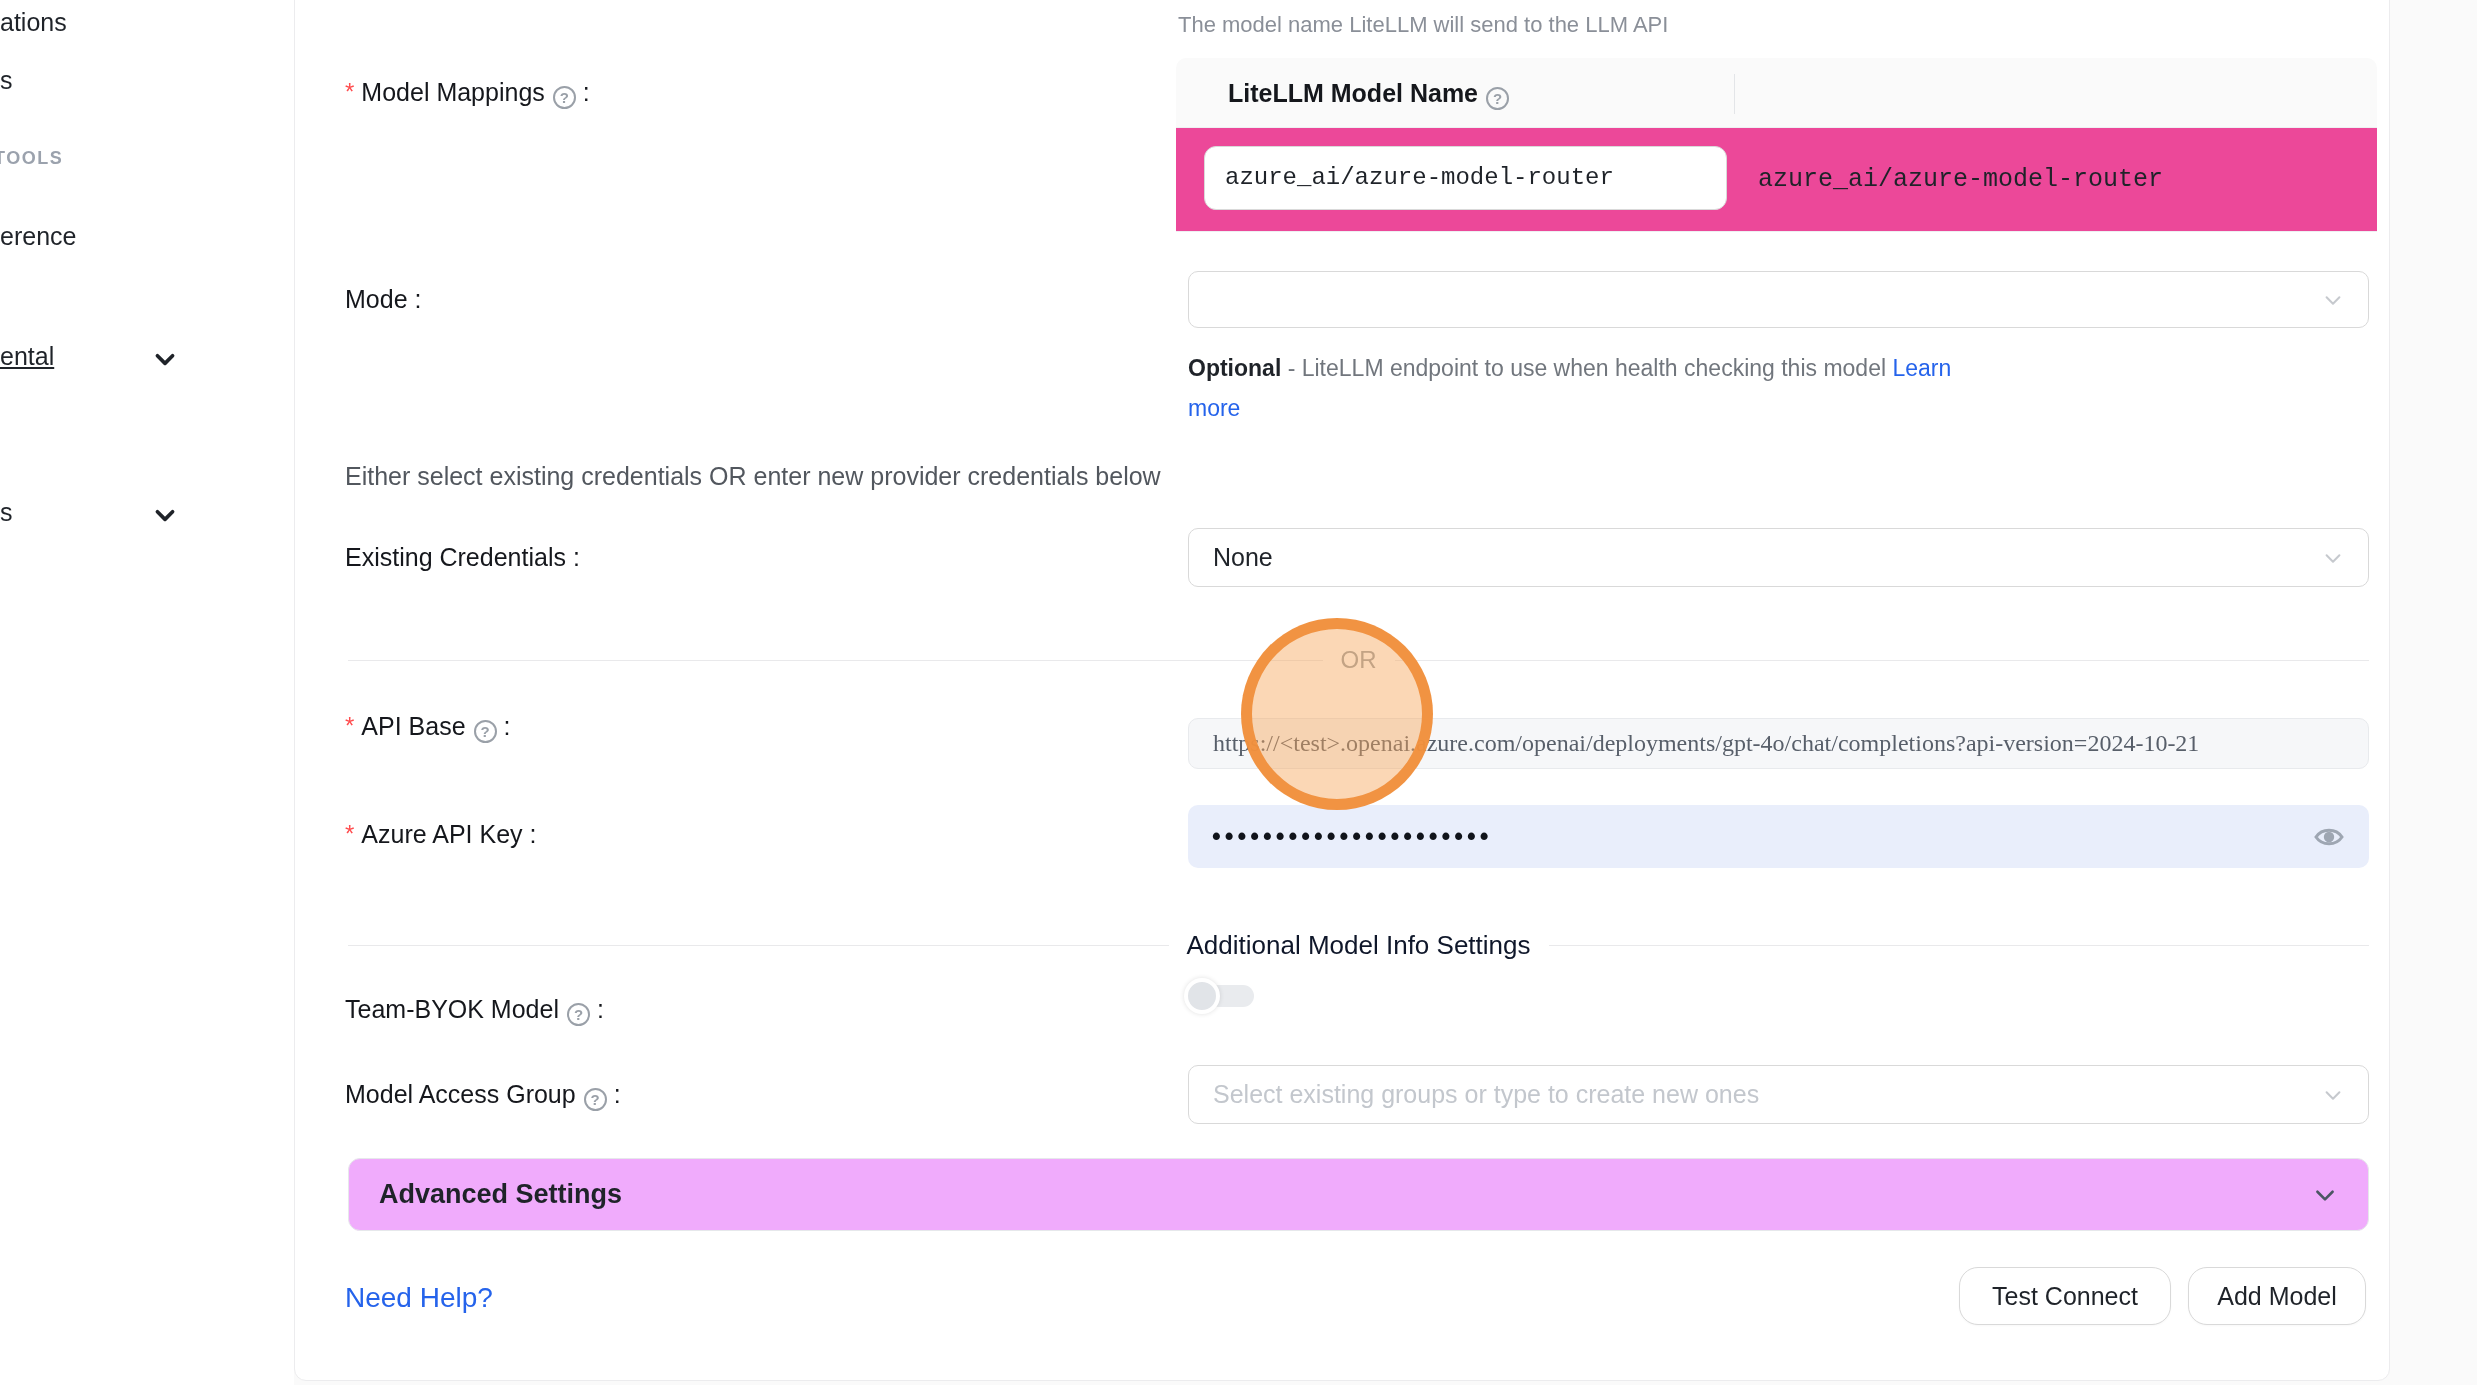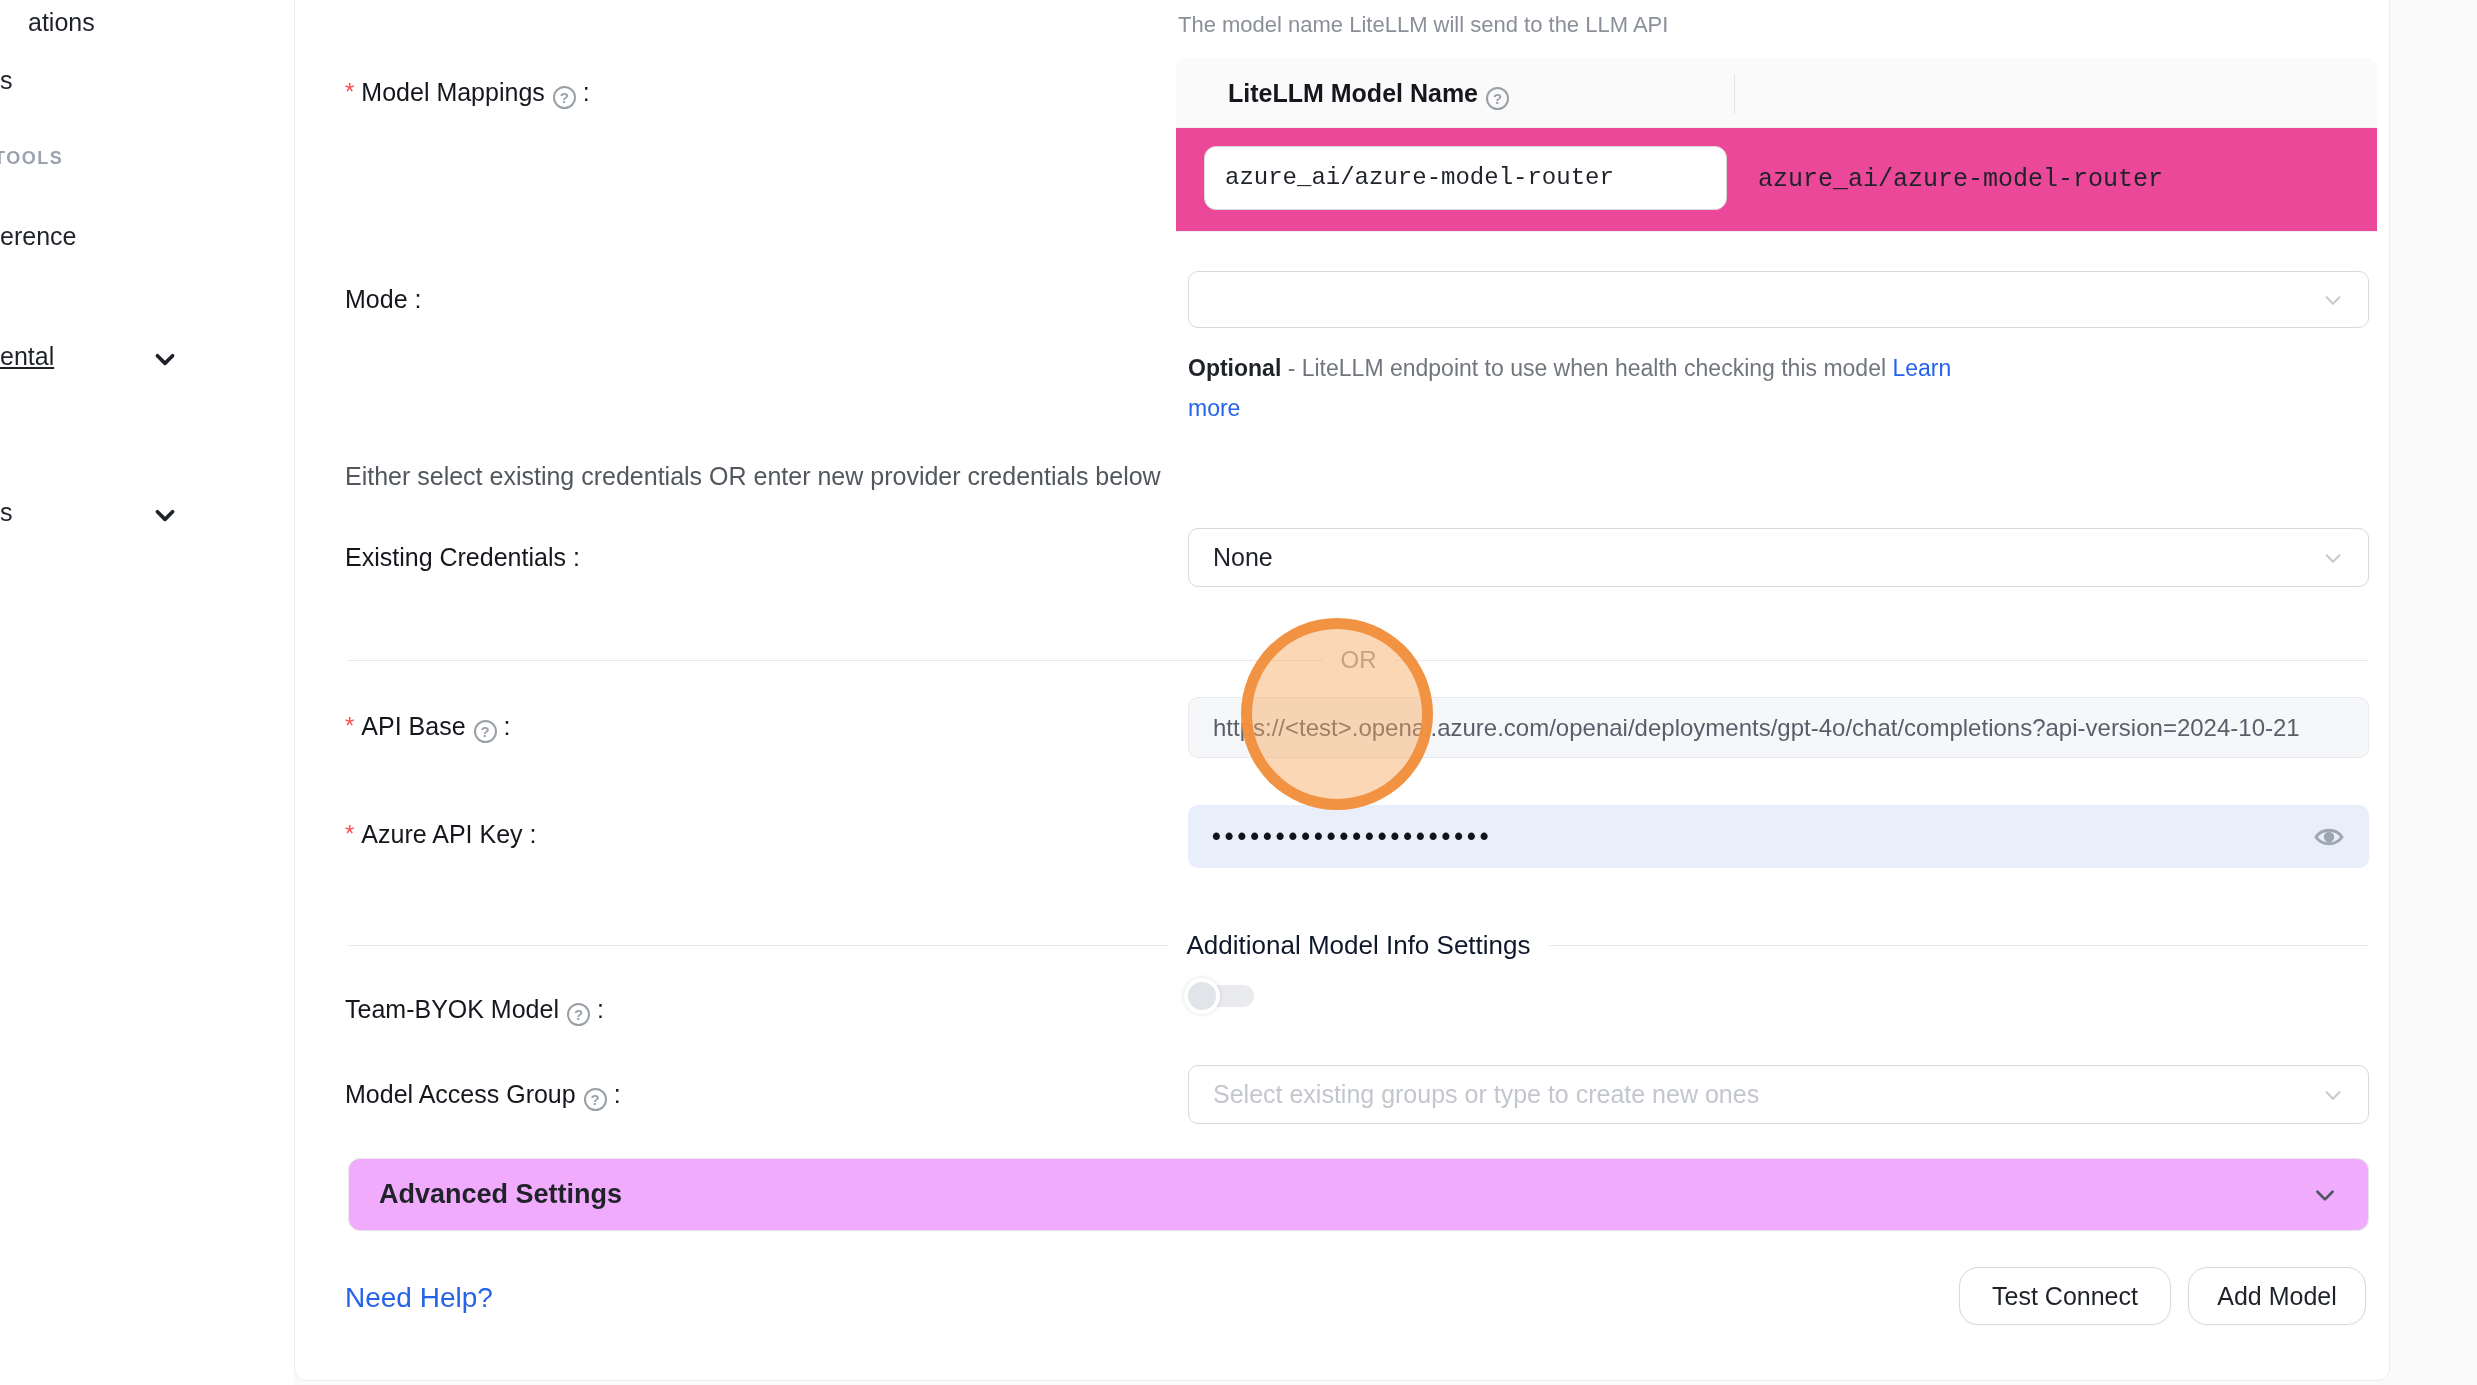--- a/index.html
+++ b/index.html
@@ -123,21 +123,21 @@
     background:rgba(246,166,90,0.45);
     z-index:30; pointer-events:none;
   }
 </style>
 </head>
 <body>
 
 <div id="page">
 
   <nav class="sidebar">
-    <div class="side-item" style="top:8px;margin-left:28px;">ations</div>
+    <div class="side-item" style="top:8px;">ations</div>
     <div class="side-item" style="top:66px;">s</div>
     <div class="side-section" style="left:-6px; top:148px;">TOOLS</div>
     <div class="side-item" style="top:222px;">erence</div>
 
     <div class="side-item" style="top:342px;text-decoration:underline;">ental</div>
     <svg class="side-chevron" style="left:152px; top:346px;" viewBox="0 0 24 24">
       <polyline points="5,9 12,16 19,9" fill="none" stroke="#1f2329" stroke-width="3.4" stroke-linecap="round" stroke-linejoin="round"></polyline>
     </svg>
 
     <div class="side-item" style="top:498px;">s</div>
@@ -195,21 +195,21 @@
 
   <div class="abs divider" style="top:646px;">
     <div class="line"></div>
     <div class="div-text or-text">OR</div>
     <div class="line"></div>
   </div>
 
   <div class="abs field-label" style="top:712px;">
     <span class="req">*</span><span>API Base</span><span class="help-icon">?</span><span class="colon">:</span>
   </div>
-  <div class="abs ro-input" style="top:697px; height:61px;">https://&lt;test&gt;.openai.azure.com/openai/deployments/gpt-4o/chat/completions?api-version=2024-10-21</div>
+  <div class="abs ro-input" style="top:718px; height:51px;font-family:Liberation Serif, serif;">https://&lt;test&gt;.openai.azure.com/openai/deployments/gpt-4o/chat/completions?api-version=2024-10-21</div>
 
   <div class="abs field-label" style="top:820px;">
     <span class="req">*</span><span>Azure API Key</span><span class="colon">:</span>
   </div>
   <div class="abs key-input" style="top:805px; height:63px;">
     <span class="key-dots">••••••••••••••••••••••</span>
     <svg class="eye-icon" viewBox="0 0 32 32">
       <path d="M3 16 C9 7 23 7 29 16 C23 25 9 25 3 16 Z" fill="none" stroke="#9ea6b2" stroke-width="3"></path>
       <circle cx="16" cy="16" r="5.2" fill="#9ea6b2"></circle>
     </svg>

